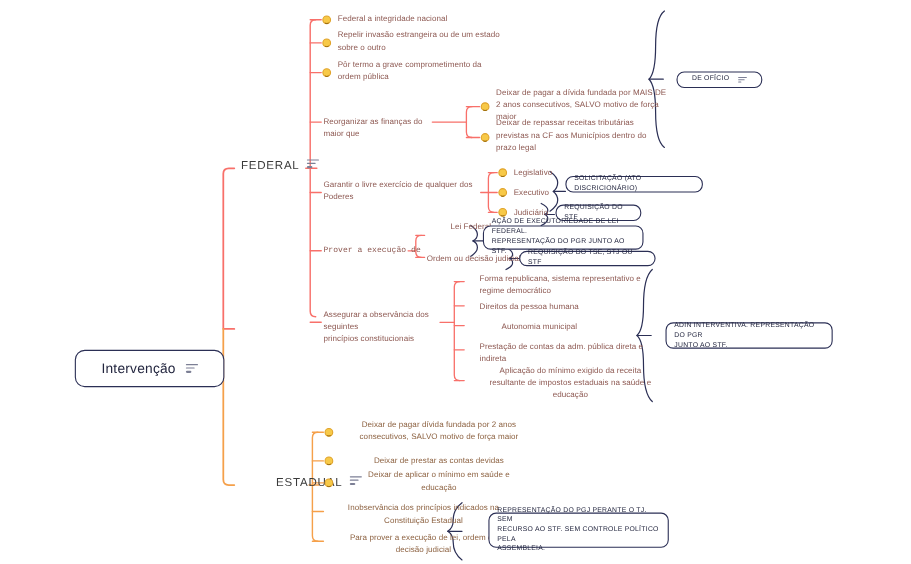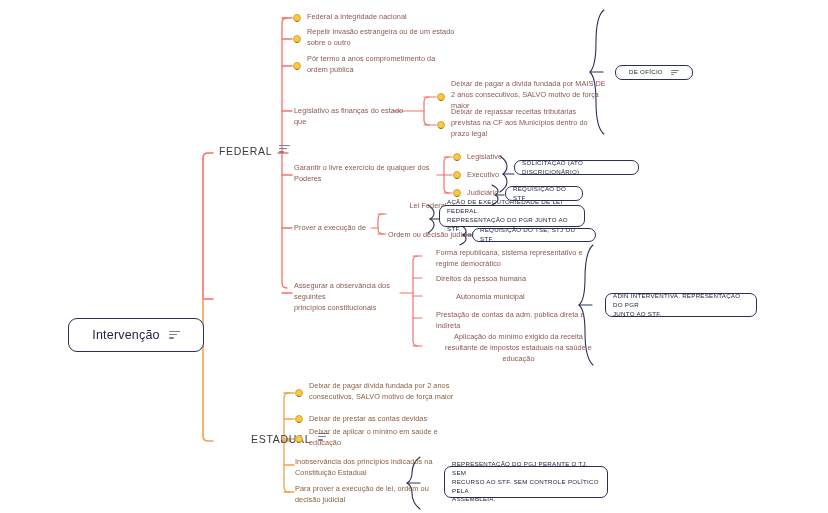--- a/index.html
+++ b/index.html
@@ -22,21 +22,21 @@
   .branch-label{
     position:absolute;display:flex;align-items:flex-start;gap:7px;
     font-size:10.5px;letter-spacing:.7px;color:#3a3a3a;white-space:nowrap;
   }
 
   
   .leaf{
     position:absolute;font-size:7.3px;line-height:1.5;
     color:#8c5750;white-space:pre-line;letter-spacing:.05px;
   }
-  .leaf.orange{color:#8c6140;}
+  .leaf.orange{color:#8c6140;text-align:center;}
 
   
   .dot{
     position:absolute;width:8px;height:8px;border-radius:50%;
     background:#f7c948;border:1.1px solid #e0a32b;box-sizing:border-box;
   }
   .dot::after{
     content:"";position:absolute;left:1.4px;top:4px;width:3.2px;height:1.6px;
     border-bottom:1px solid #9a6d12;border-radius:0 0 3px 3px;
   }
@@ -170,29 +170,29 @@
   </div>
 
   <div class="dot" style="left:293px;top:14px;"></div>
   <div class="leaf" style="left:307px;top:12px;width:220px;">Federal a integridade nacional</div>
 
   <div class="dot" style="left:293px;top:35px;"></div>
   <div class="leaf" style="left:307px;top:27px;width:210px;">Repelir invasão estrangeira ou de um estado
 sobre o outro</div>
 
   <div class="dot" style="left:293px;top:62px;"></div>
-  <div class="leaf" style="left:307px;top:54px;width:210px;">Pôr termo a anos comprometimento da
+  <div class="leaf" style="left:307px;top:54px;width:210px;">Pôr termo a grave comprometimento da
 ordem pública</div>
 
-  <div class="leaf" style="left:294px;top:106px;width:110px;">Legislativo as finanças do estado que</div>
+  <div class="leaf" style="left:294px;top:106px;width:110px;">Reorganizar as finanças do maior que</div>
 
   <div class="leaf" style="left:294px;top:163px;width:150px;">Garantir o livre exercício de qualquer dos
 Poderes</div>
 
-  <div class="leaf" style="left:294px;top:223px;width:90px;">Prover a execução de</div>
+  <div class="leaf" style="left:294px;top:223px;width:90px;font-family:Liberation Mono, monospace;">Prover a execução de</div>
 
   <div class="leaf" style="left:294px;top:281px;width:115px;">Assegurar a observância dos seguintes
 princípios constitucionais</div>
 
   <div class="dot" style="left:437px;top:93px;"></div>
   <div class="leaf" style="left:451px;top:79px;width:170px;">Deixar de pagar a dívida fundada por MAIS DE
 2 anos consecutivos, SALVO motivo de força
 maior</div>
 
   <div class="dot" style="left:437px;top:121px;"></div>

